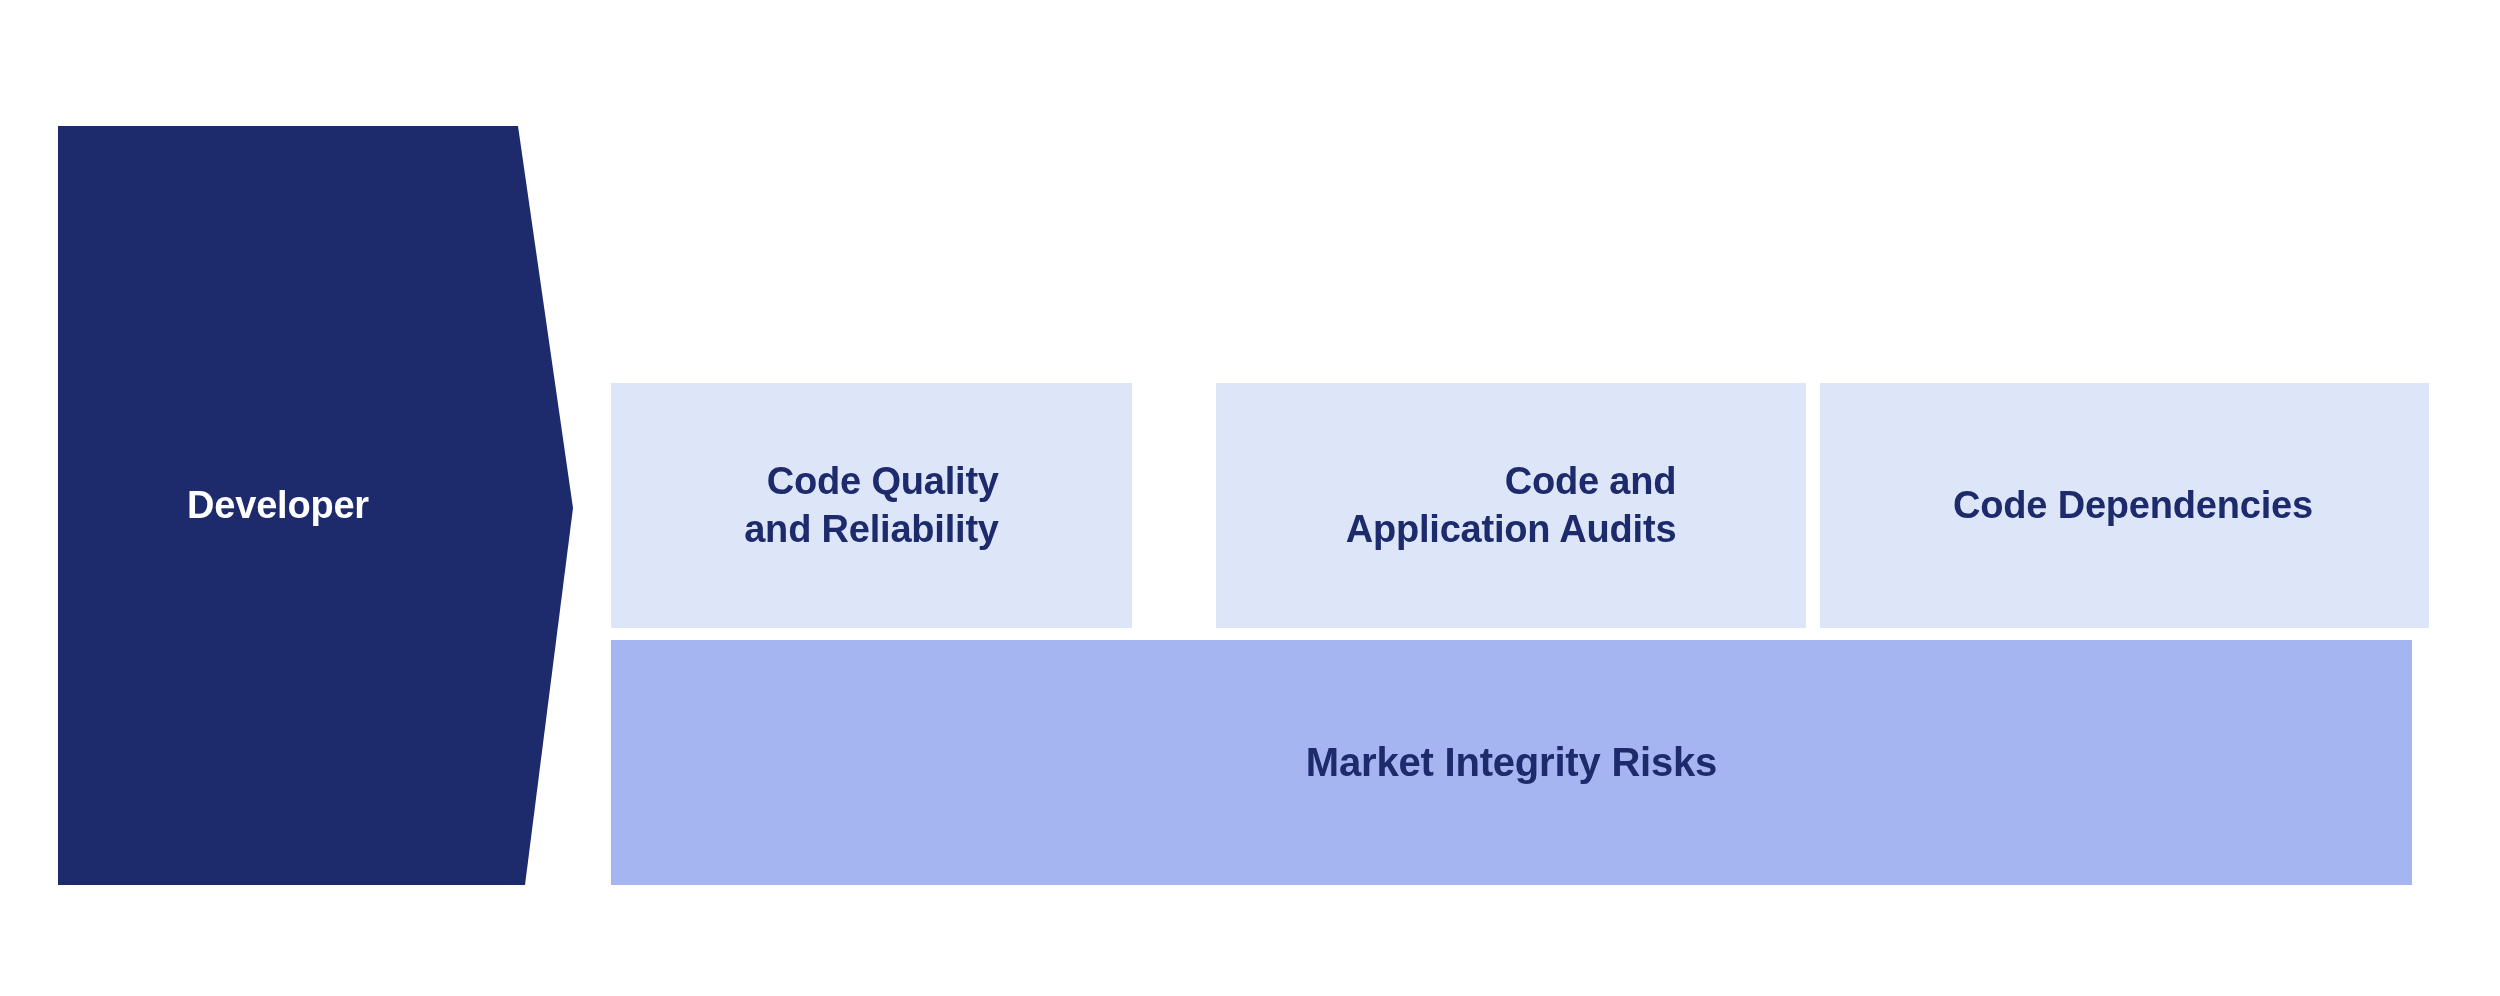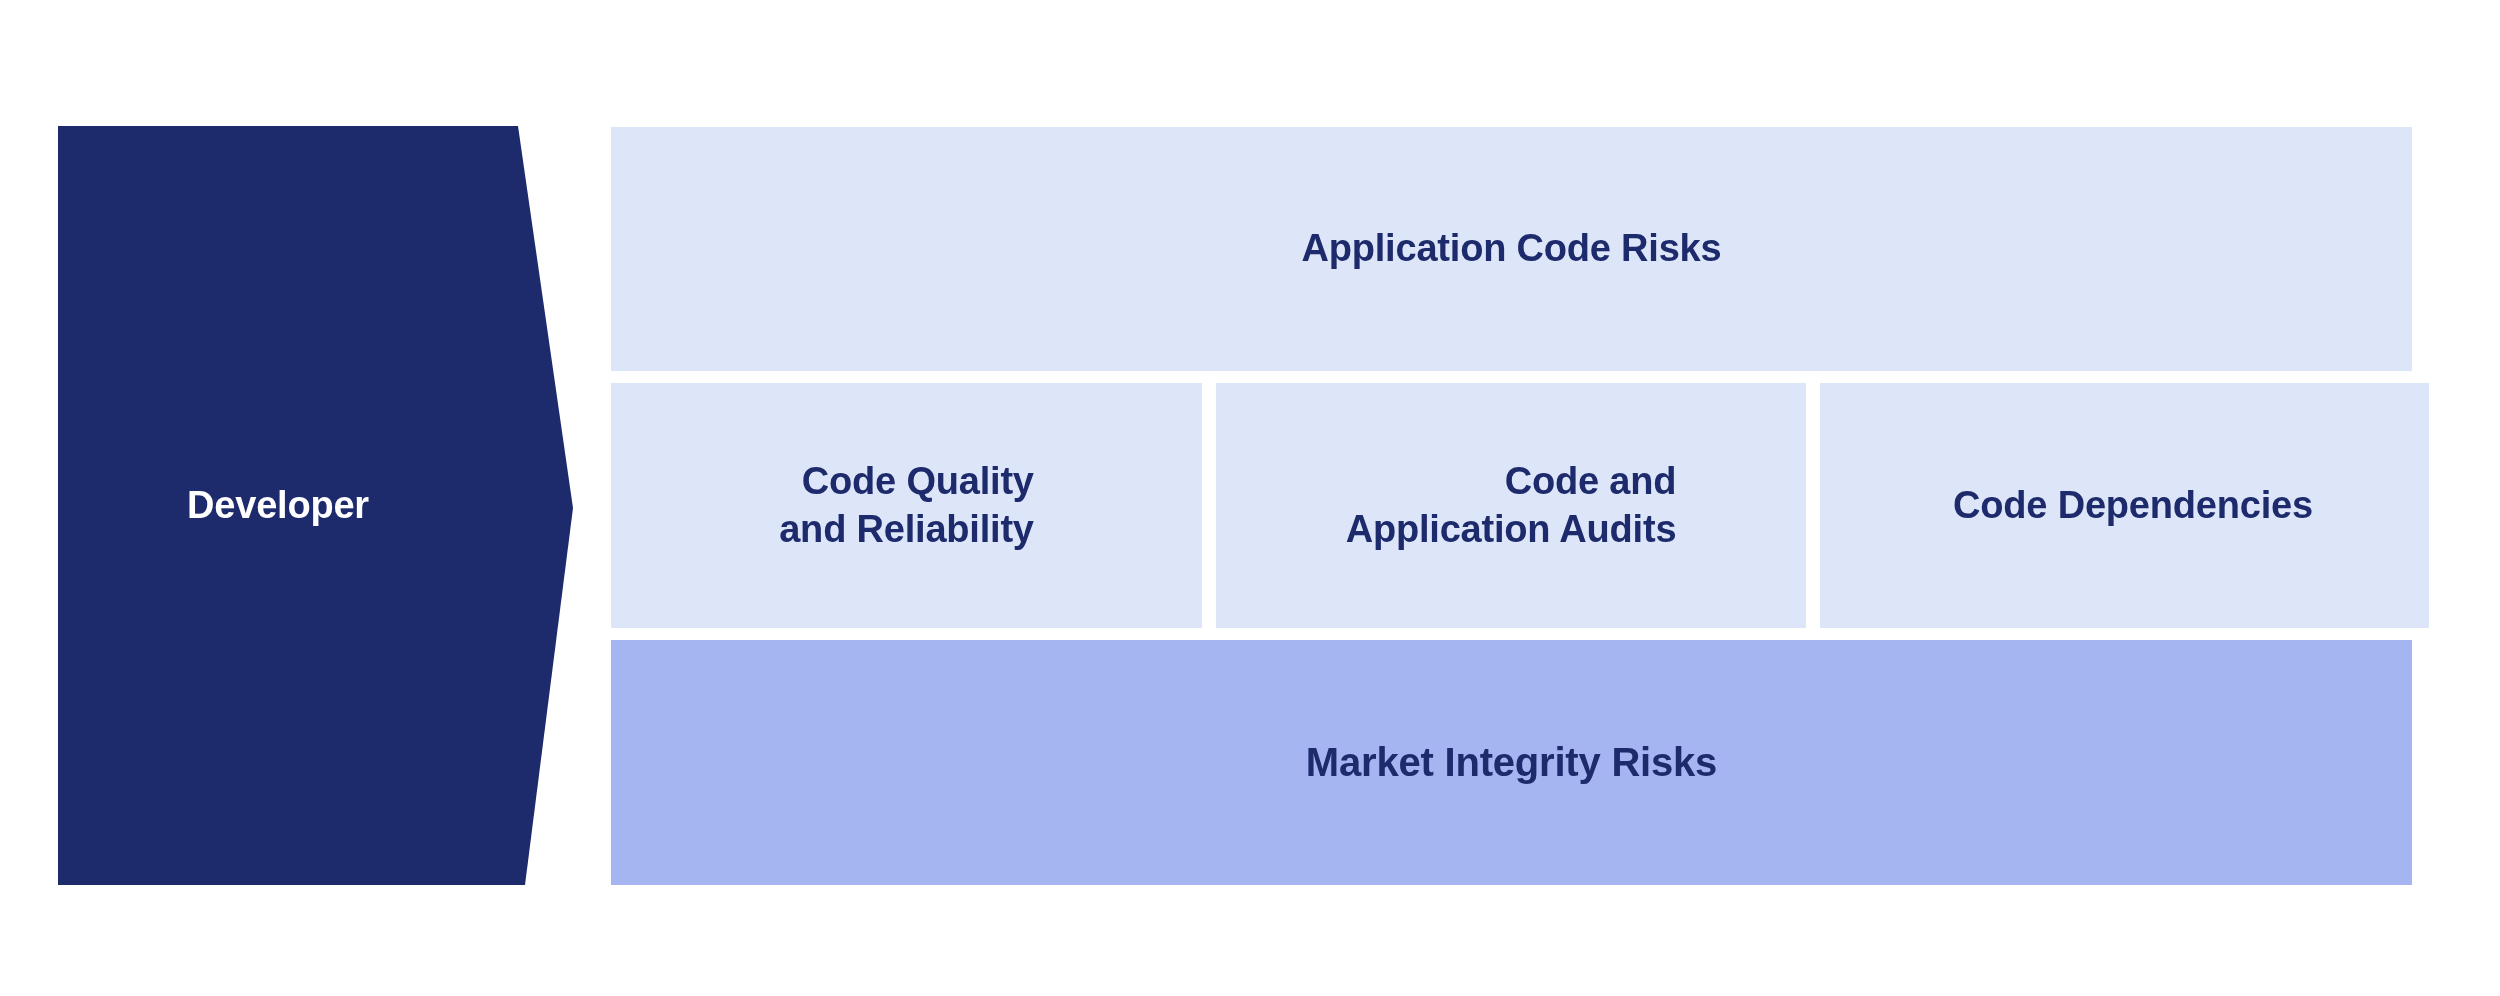--- a/index.html
+++ b/index.html
@@ -72,21 +72,21 @@
     background: #dde5f8;
     font-size: 38px;
   }
 
   .row-mid-cell {
     top: 383px;
     height: 245px;
     background: #dde5f8;
     font-size: 38px;
   }
-  #mid-cell-0 { left: 611px;  width: 591px; }
+  #mid-cell-0 { left: 611px;  width: 521px; }
   #mid-cell-1 { left: 1216px; width: 590px; }
   #mid-cell-2 { left: 1820px; width: 592px; padding-left: 17px; }
 
   #row-bottom {
     left: 611px;
     top: 640px;
     width: 1801px;
     height: 245px;
     background: #a4b5f2;
     font-size: 40px;
@@ -103,23 +103,20 @@
     <svg id="chevron-shape" viewBox="0 0 620 996" preserveAspectRatio="none">
       <polygon points="58,126 518,126 573,508 525,885 58,885" fill="#1d2a6b"></polygon>
     </svg>
     <div id="chevron-label">
       <div>
         <span class="line">Developer</span>
       </div>
     </div>
   </div>
 
-  <div class="panel" id="row-top">
-    <span>Application Code Risks</span>
-  </div>
 
   <div class="panel row-mid-cell" id="mid-cell-0">
     <div>
       <span class="line">Code Quality</span>
       <span class="line">and Reliability</span>
     </div>
   </div>
 
   <div class="panel row-mid-cell" id="mid-cell-1">
     <div>

